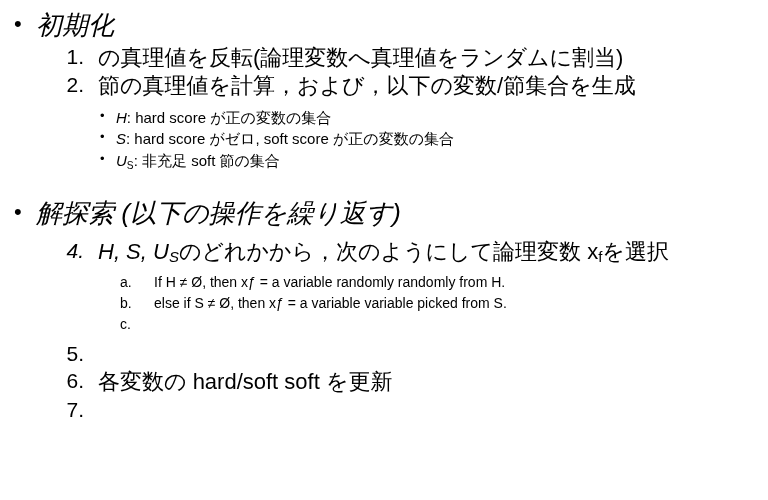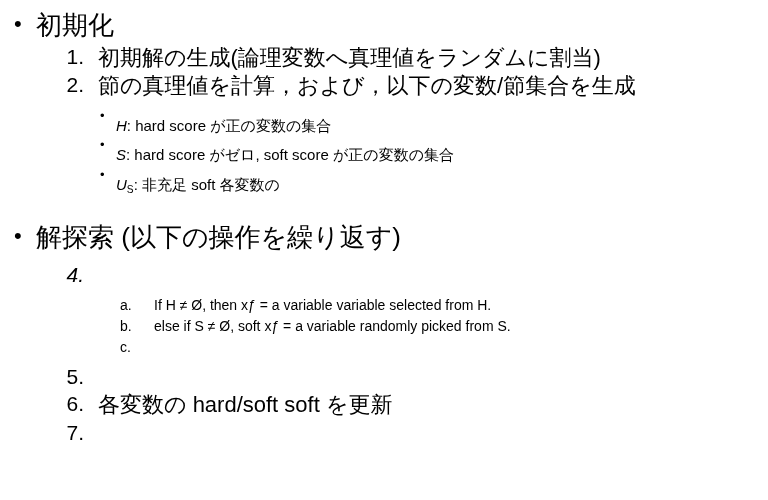--- a/index.html
+++ b/index.html
@@ -30,21 +30,21 @@
     line-height: 1.22;
     margin: 0 0 2px 0;
   }
   .l1 .bullet {
     width: 22px;
     flex: 0 0 22px;
     text-align: left;
     font-size: 22px;
     line-height: 1.28;
   }
-  .l1 .txt { flex: 1; }
+  .l1 .txt { flex: 1; font-style: italic; }
 
   
   .l2 {
     display: flex;
     align-items: flex-start;
     font-size: 22px;
     line-height: 1.25;
     margin: 0 0 1px 0;
     padding-left: 36px;
   }
@@ -64,21 +64,21 @@
     align-items: flex-start;
     font-size: 15px;
     line-height: 1.45;
     margin: 0;
     padding-left: 86px;
   }
   .l3 .bullet {
     flex: 0 0 16px;
     font-size: 13px;
   }
-  .l3 .txt { flex: 1; margin-top: 8px; }
+  .l3 .txt { flex: 1; }
 
   
   .l4 {
     display: flex;
     align-items: flex-start;
     font-size: 14px;
     line-height: 1.5;
     margin: 0;
     padding-left: 104px;
   }
@@ -100,21 +100,21 @@
 
 <div class="slide">
 
   <div class="l1">
     <span class="bullet">•</span>
     <span class="txt">初期化</span>
   </div>
 
   <div class="l2">
     <span class="num">1.</span>
-    <span class="txt">初期解の生成(論理変数へ真理値をランダムに割当)</span>
+    <span class="txt">の真理値を反転(論理変数へ真理値をランダムに割当)</span>
   </div>
 
   <div class="l2">
     <span class="num">2.</span>
     <span class="txt">節の真理値を計算，および，以下の変数/節集合を生成</span>
   </div>
 
   <div class="gap-small"></div>
 
   <div class="l3">
@@ -122,45 +122,46 @@
     <span class="txt"><i class="v">H</i><span>: hard score が正の変数の集合</span></span>
   </div>
 
   <div class="l3">
     <span class="bullet">•</span>
     <span class="txt"><i class="v">S</i><span>: hard score がゼロ, soft score が正の変数の集合</span></span>
   </div>
 
   <div class="l3">
     <span class="bullet">•</span>
-    <span class="txt"><i class="v">U</i><sub>S</sub><span>: 非充足 soft 各変数の</span></span>
+    <span class="txt"><i class="v">U</i><sub>S</sub><span>: 非充足 soft 節の集合</span></span>
   </div>
 
   <div class="gap-big"></div>
 
   <div class="l1">
     <span class="bullet">•</span>
     <span class="txt">解探索 (以下の操作を繰り返す)</span>
   </div>
 
   <div class="gap-small"></div>
 
   <div class="l2 italic">
     <span class="num">4.</span>
+    <span class="txt"><i class="v">H, S, U</i><i class="v"><sub>S</sub></i><span>のどれかから，次のようにして論理変数 x</span><sub>f</sub><span>を選択</span></span>
   </div>
 
   <div class="gap-small"></div>
 
   <div class="l4">
     <span class="num">a.</span>
-    <span class="txt">If H ≠ Ø, then xƒ = a variable variable selected from H.</span>
+    <span class="txt">If H ≠ Ø, then xƒ = a variable randomly randomly from H.</span>
   </div>
   <div class="l4">
     <span class="num">b.</span>
-    <span class="txt">else if S ≠ Ø, soft xƒ = a variable randomly picked from S.</span>
+    <span class="txt">else if S ≠ Ø, then xƒ = a variable variable picked from S.</span>
   </div>
   <div class="l4">
     <span class="num">c.</span>
   </div>
 
   <div class="gap-small"></div>
 
   <div class="l2">
     <span class="num">5.</span>
   </div>

